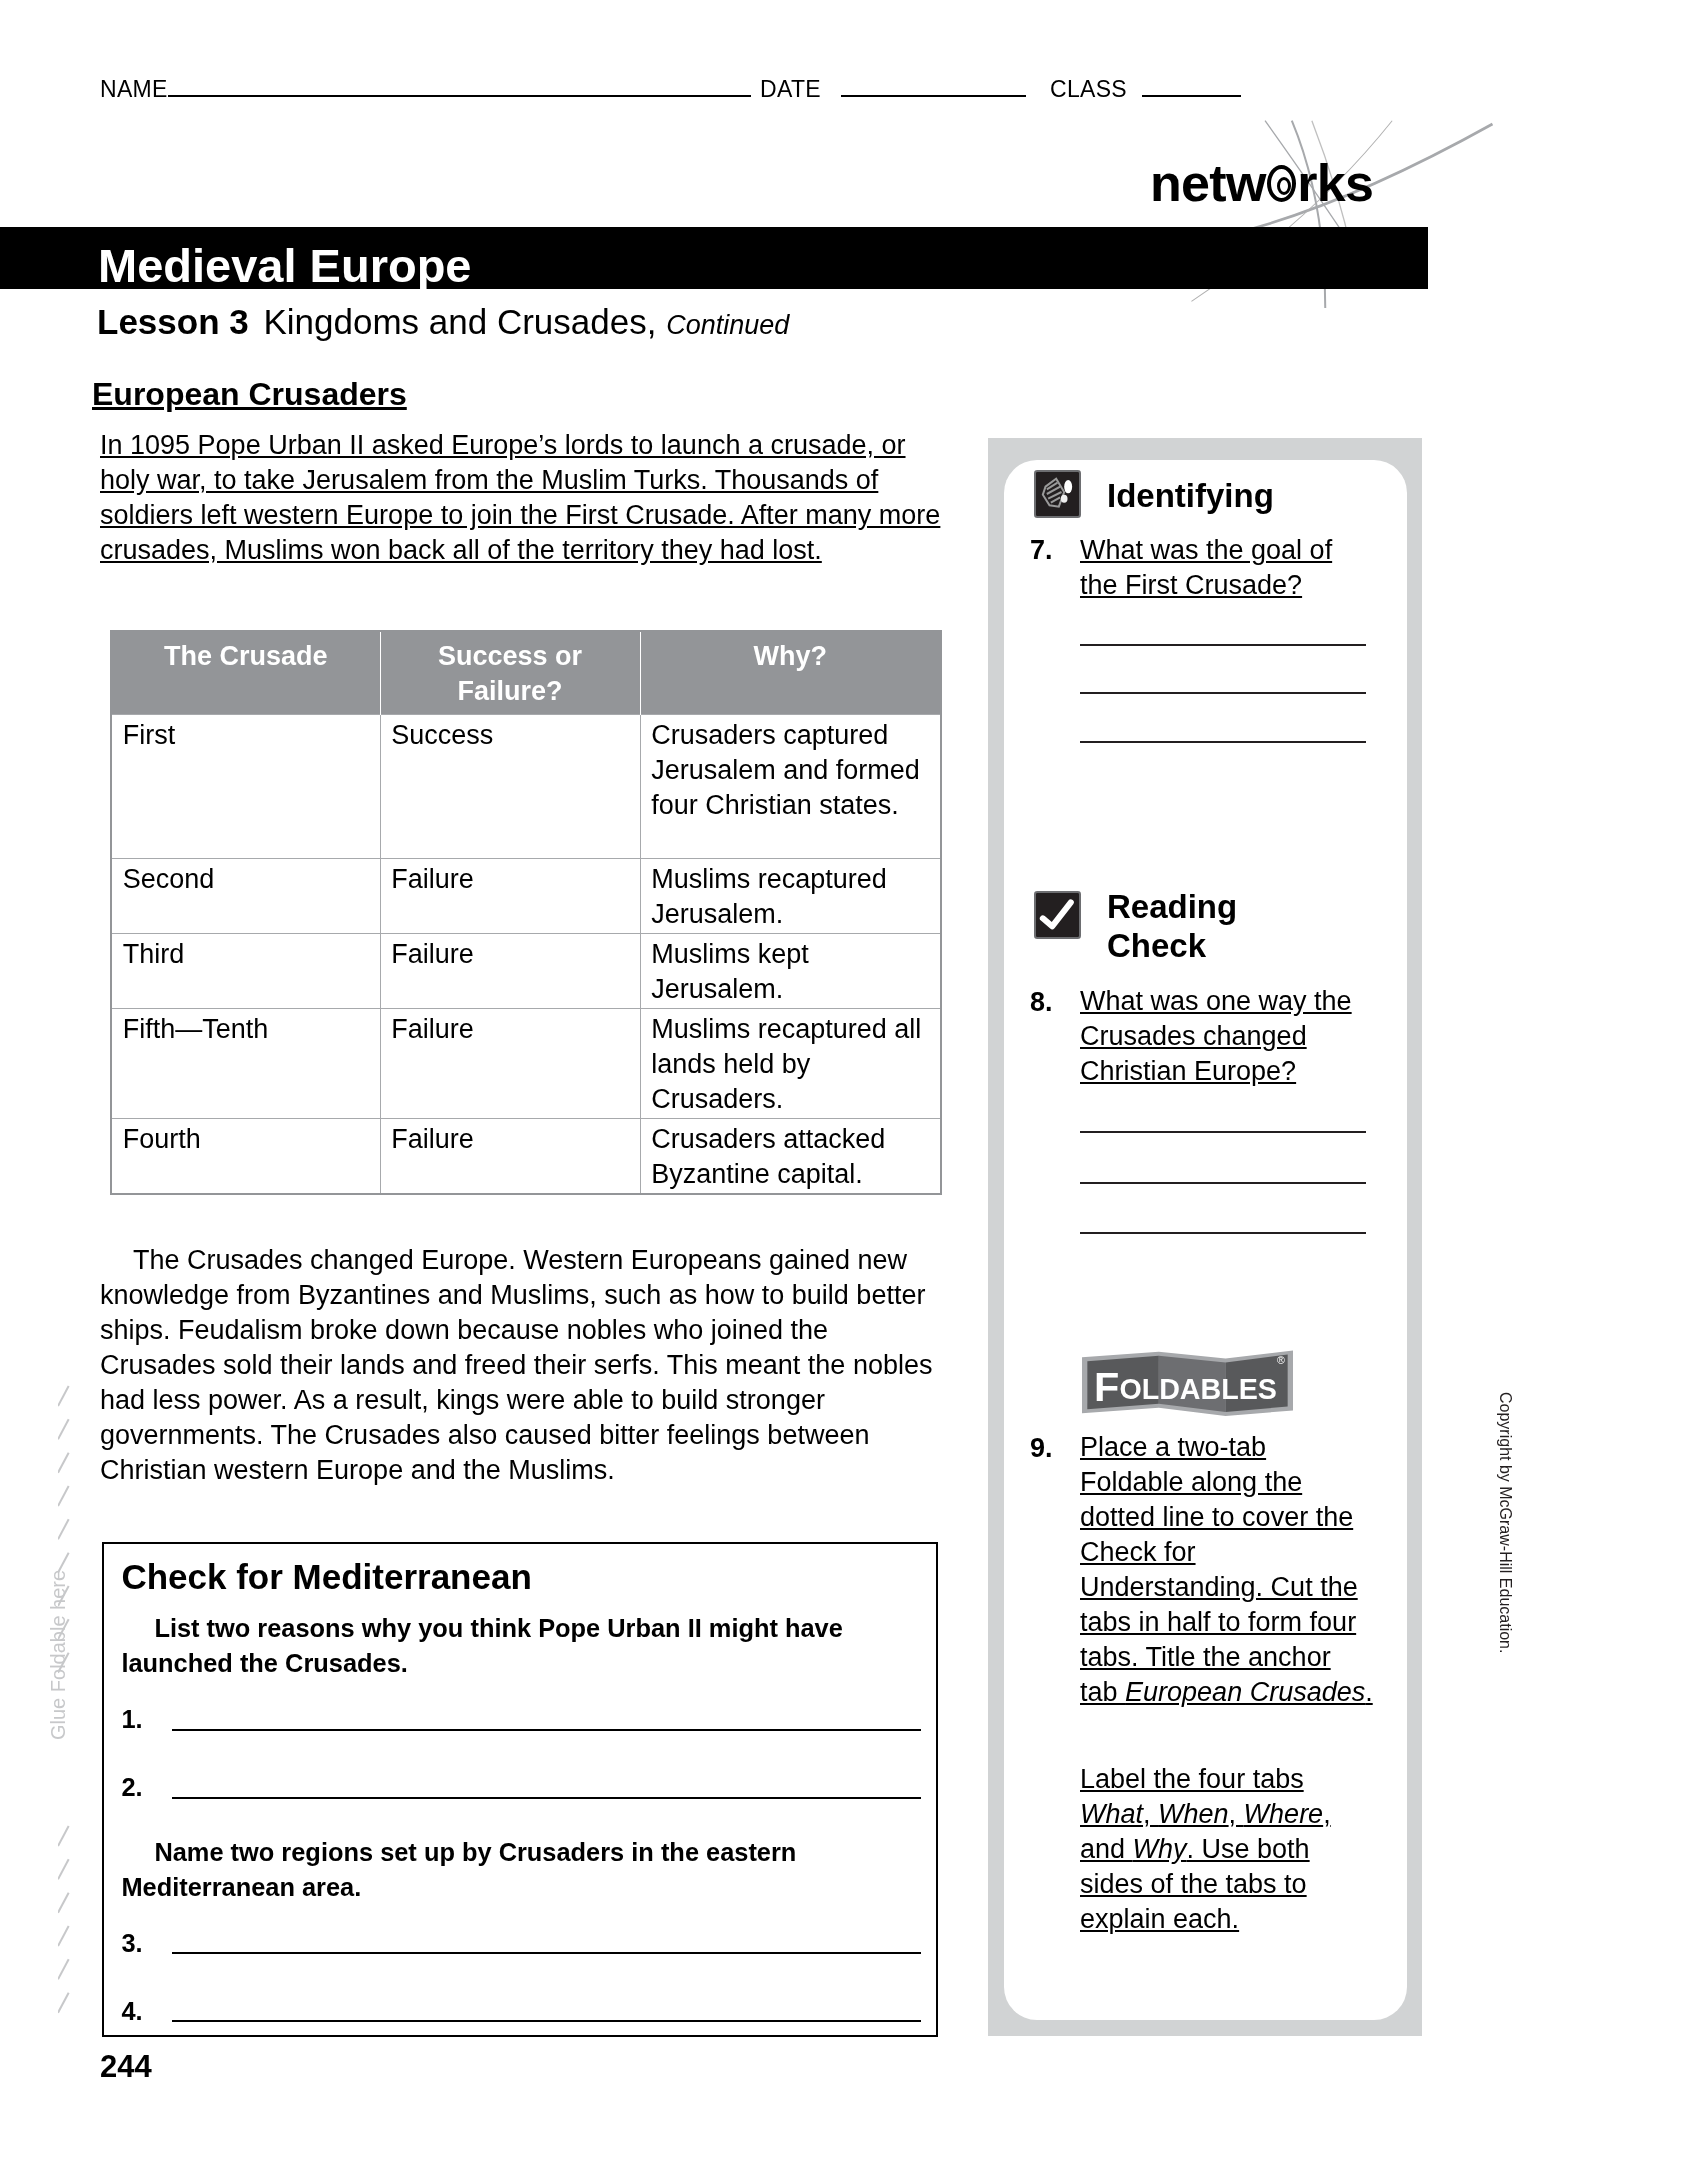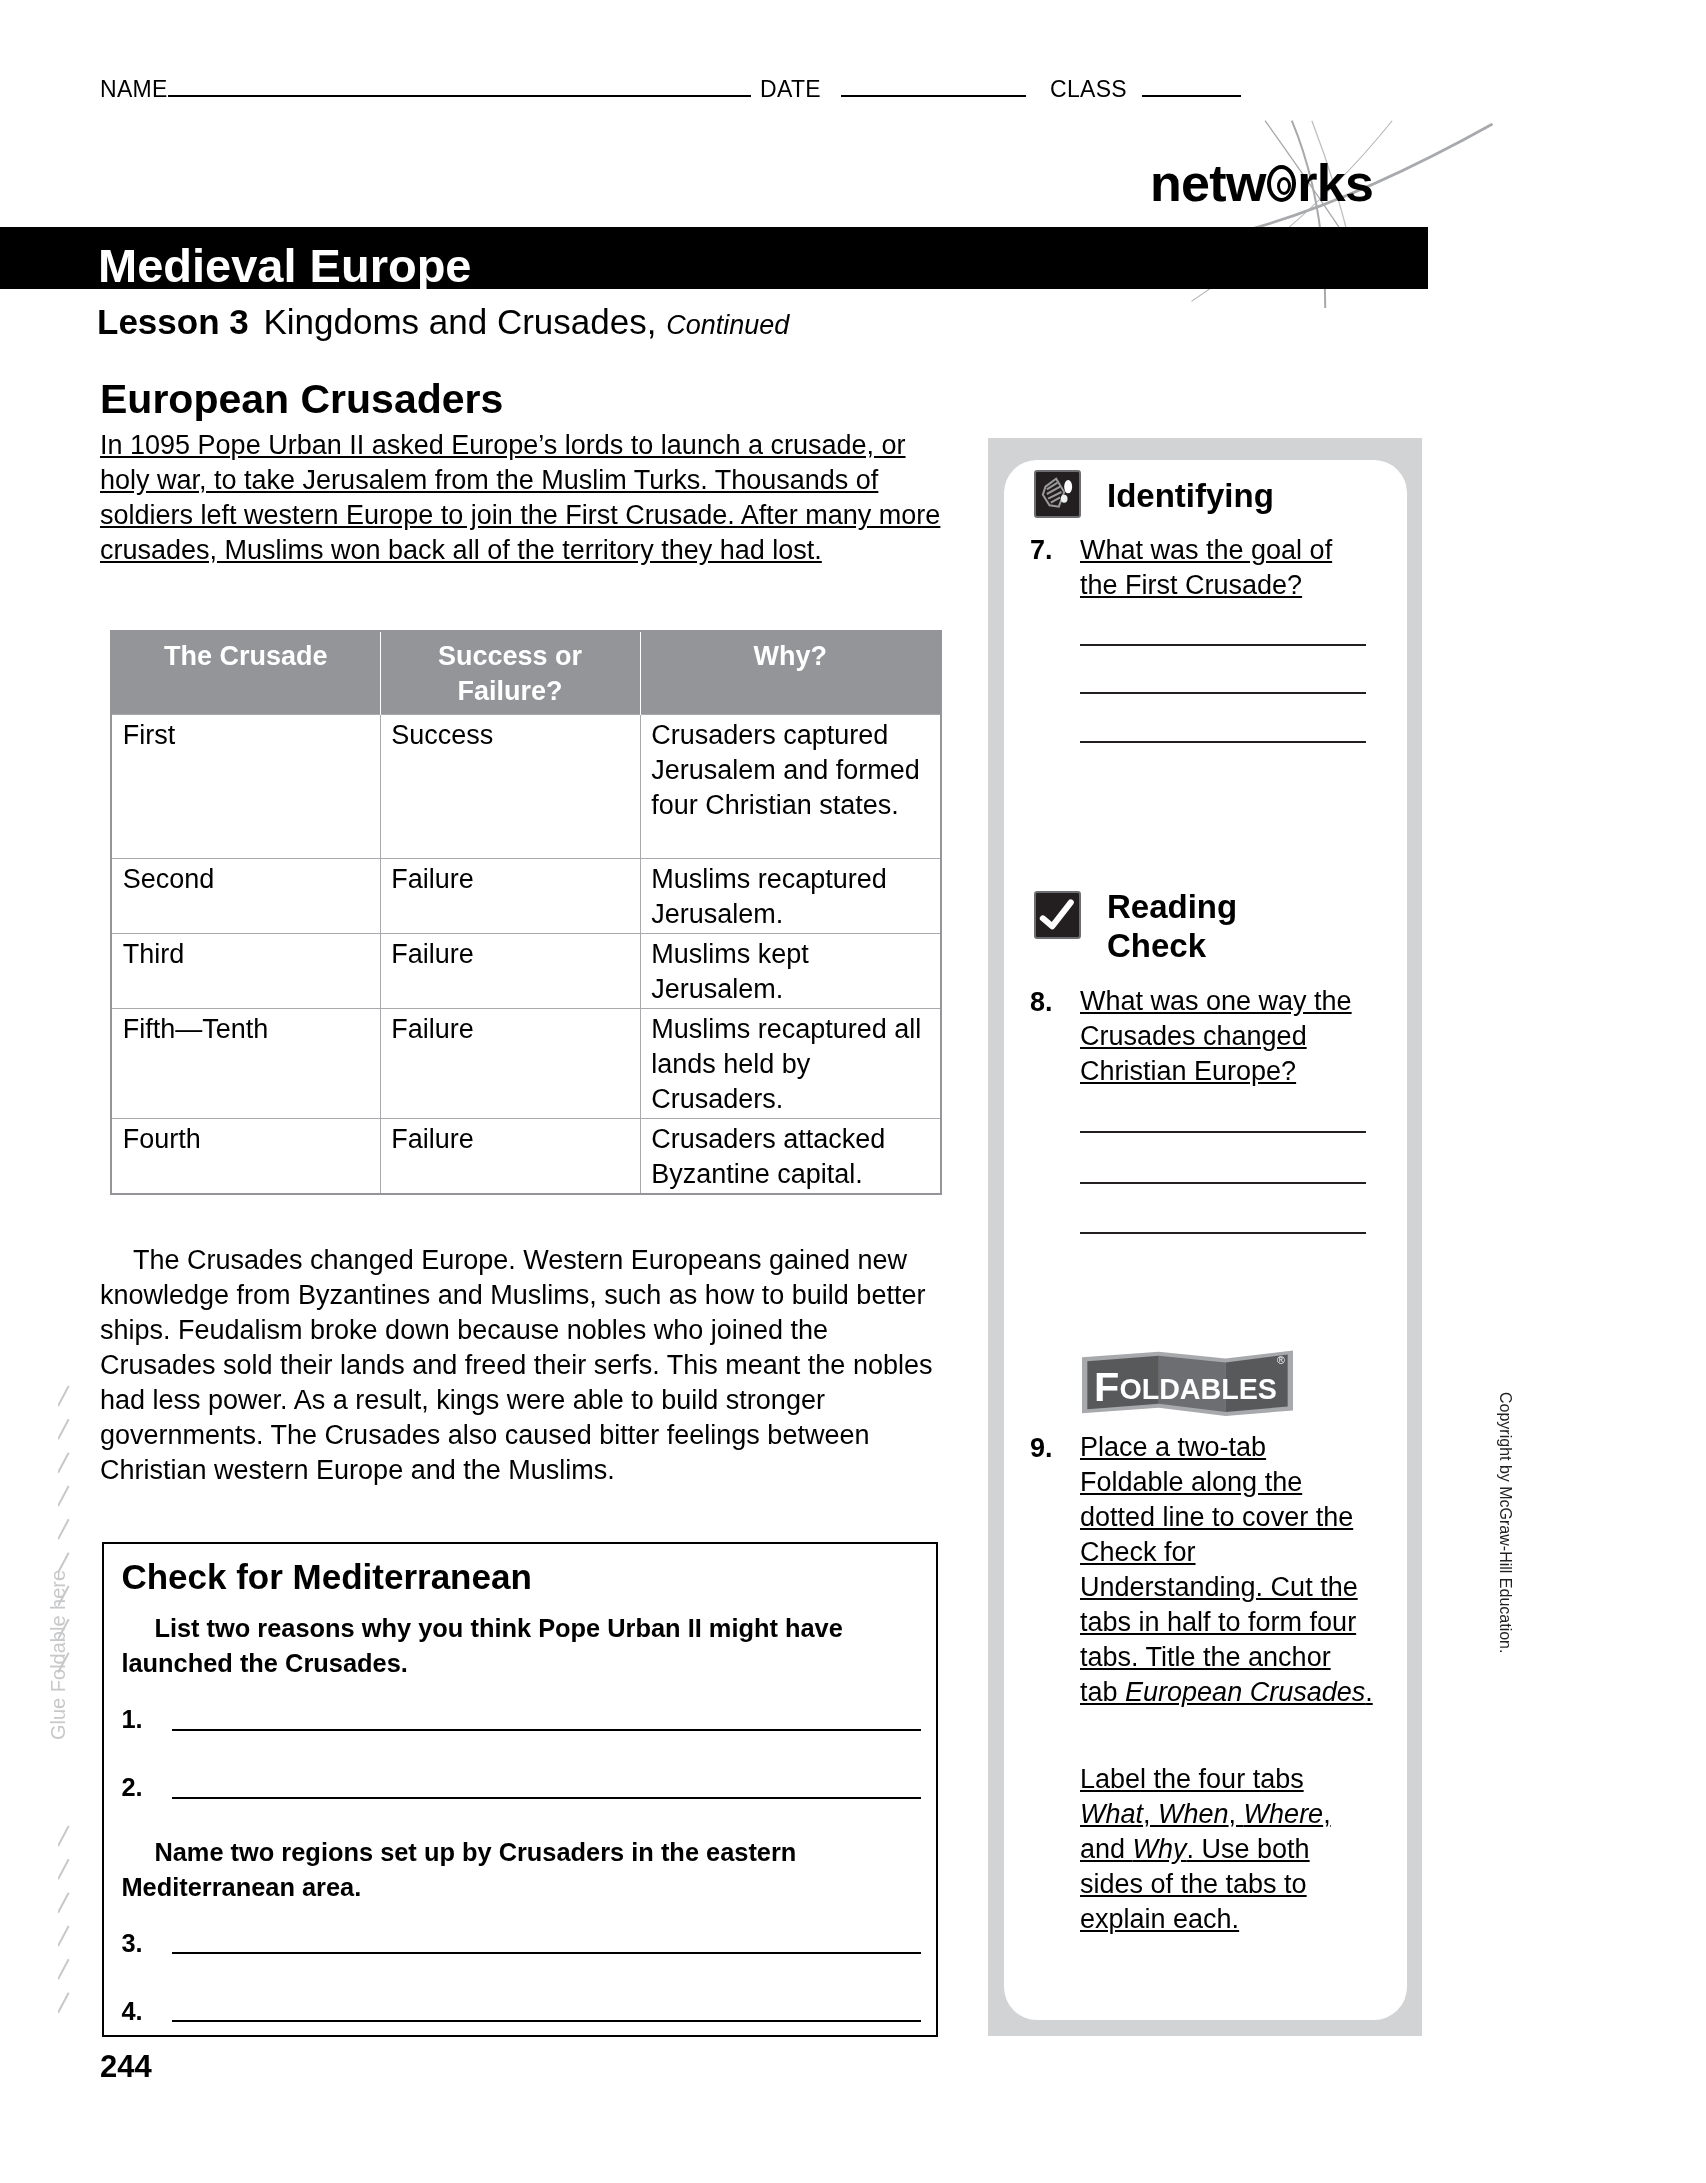--- a/index.html
+++ b/index.html
@@ -22,21 +22,21 @@
   
   .title-bar { left:0; top:227px; width:1428px; height:62px; background:#000; }
   .title-bar span { position:absolute; left:98px; top:10.7px; color:#fff; font-size:47px; font-weight:bold; }
 
   
   .lesson { left:97px; top:302px; font-size:35px; white-space:nowrap; }
   .lesson b { font-weight:bold; margin-right:14.7px; }
   .lesson i { font-size:27px; }
 
   
-  .sec-title { left:100px; top:376px; font-size:41px; font-weight:bold; }
+  .sec-title { left:92px; top:376px; font-size:32px; font-weight:bold;text-decoration:underline; }
   .intro { left:100px; top:428px; width:850px; font-size:27px; line-height:35px;text-decoration:underline; }
 
   
   .crusade-table { left:110px; top:630px; width:832px; border-collapse:collapse; font-size:27px; line-height:35px;padding-left:32px; }
   .crusade-table th { background:#939598; color:#fff; font-weight:bold; text-align:center; vertical-align:top; padding:6.7px 9.4px 5.4px; border-left:1.3px solid #fff; }
   .crusade-table th:first-child { border-left:none; }
   .crusade-table td { border:1.3px solid #a7a9ac; vertical-align:top; padding:2.7px 10.7px 1.3px; }
   .crusade-table { border:2px solid #939598; }
   .crusade-table col.c1 { width:269px; }
   .crusade-table col.c2 { width:260px; }

